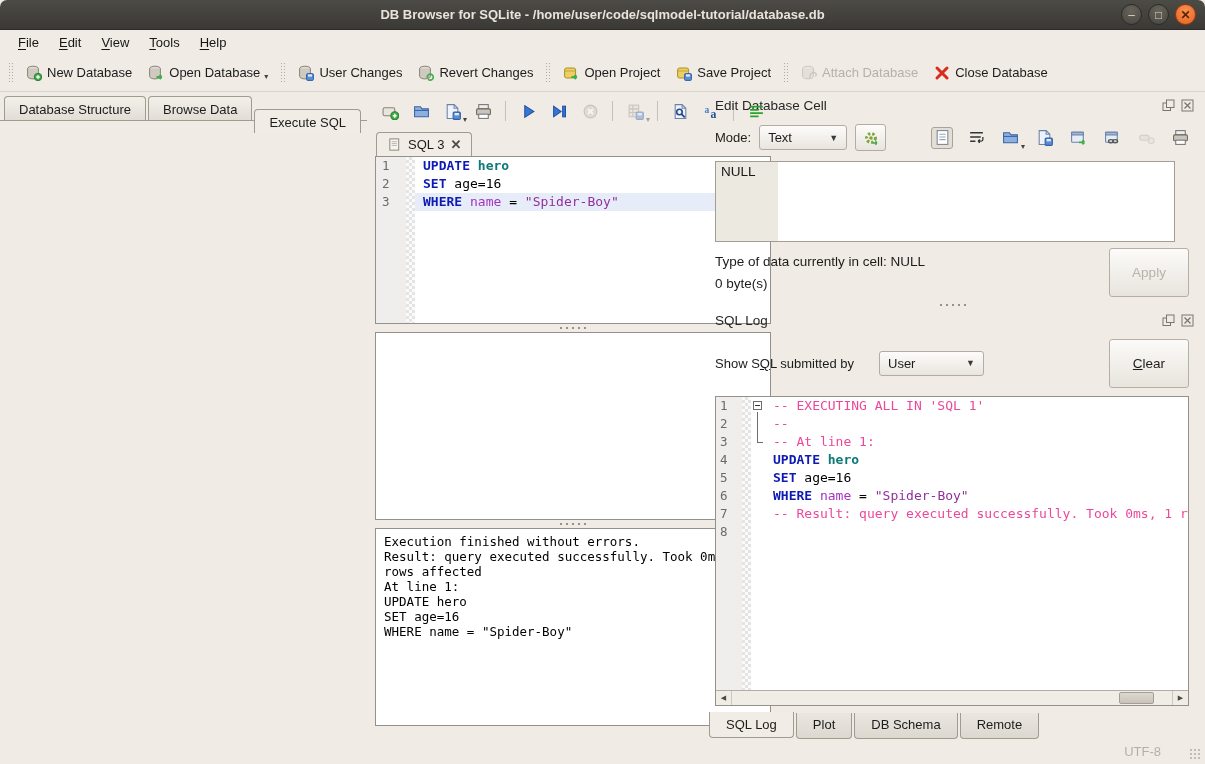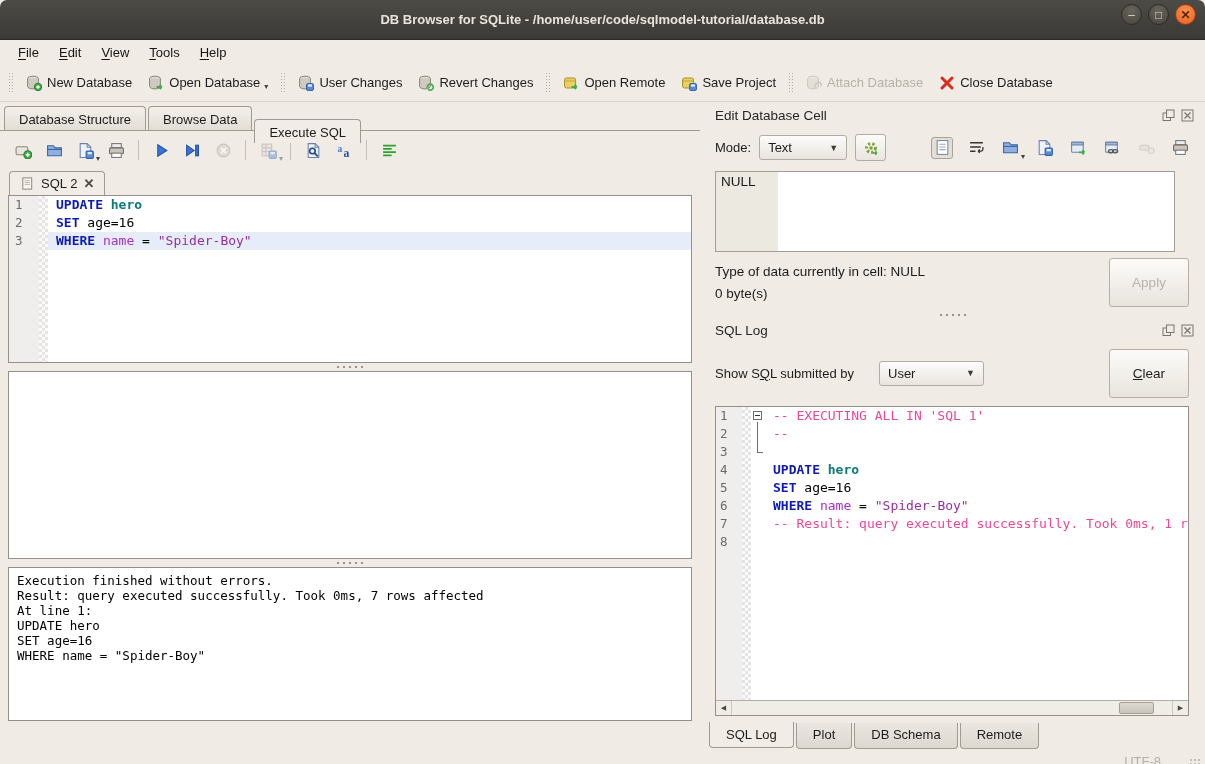--- a/index.html
+++ b/index.html
@@ -5,21 +5,21 @@
   * { box-sizing: border-box; margin: 0; padding: 0; }
   html,body { width:1205px; height:764px; overflow:hidden; }
   body {
     font-family: "Liberation Sans", sans-serif;
     font-size: 13px;
     background: #f0ece5;
     color: #1c1c1c;
   }
   
   .titlebar {
-    height: 40px;
+    height: 30px;
     background: linear-gradient(#4d4b46, #3a3935);
     border-bottom: 1px solid #2c2b28;
     border-radius: 7px 7px 0 0;
     display: flex; align-items: center; position: relative;
   }
   .title-text { flex:1; text-align:center; color:#e8e4db; font-weight:bold; font-size:13px; }
   .win-controls { position:absolute; right:9px; top:4px; display:flex; gap:6px; }
   .win-btn {
     width:21px; height:21px; border-radius:50%;
     display:flex; align-items:center; justify-content:center;
@@ -38,21 +38,21 @@
     background-image: radial-gradient(#b2ac9f 0.9px, transparent 1px);
     background-size:3px 3px; }
   .tbtn { display:flex; align-items:center; gap:5px; padding:5px 8px; border-radius:3px; }
   .tbtn .lbl { white-space:nowrap; }
   .tbtn.disabled .lbl { color:#b6b1a8; }
   .tbtn.disabled svg { opacity:.35; }
   .dd-arrow { font-size:8px; color:#44423d; align-self:flex-end; margin-left:-1px; }
   .icon { display:inline-flex; align-items:center; justify-content:center; }
   
   .content { display:flex; height:647px; }
-  .left-area { width:700px; display:flex; flex-direction:column; }
+  .left-area { width:700px; display:flex; }
   .v-splitter { width:5px; }
   .right-pane { width:500px; display:flex; flex-direction:column; padding:2px 8px 0 4px; }
   
   .tabbar { display:flex; padding:4px 4px 0 4px; height:29px; border-bottom:1px solid #a199 8e; border-bottom:1px solid #a19a8e; }
   .tab {
     padding:5px 14px; margin-right:2px;
     background: linear-gradient(#f3f0ea, #e2ded6);
     border:1px solid #a19a8e; border-bottom:none;
     border-radius:4px 4px 0 0; white-space:nowrap;
   }
@@ -70,21 +70,21 @@
   .sqltab {
     display:flex; align-items:center; gap:6px; padding:4px 10px;
     background:#f1ede6; border:1px solid #a19a8e; border-bottom:none;
     border-radius:4px 4px 0 0;
   }
   .sqltab .close-x { color:#4c4a45; font-weight:bold; font-size:13px; line-height:1; }
   
   .frame { margin:0 8px; border:1px solid #96908a; background:#fff; overflow:hidden; }
   .editor-frame { height:168px; }
   .results-frame { height:188px; }
-  .messages-frame { height:154px; padding:5px 8px; font-family:"DejaVu Sans Mono", monospace; font-size:12.5px; line-height:15px; color:#000; }
+  .messages-frame { height:198px; padding:5px 8px; font-family:"DejaVu Sans Mono", monospace; font-size:12.5px; line-height:15px; color:#000; }
   .code-body { display:flex; flex-direction:column; height:100%; font-family:"DejaVu Sans Mono", monospace; font-size:13px; }
   .code-line { display:flex; height:18px; line-height:18px; flex-shrink:0; }
   .code-line.filler { flex:1; height:auto; }
   .gutter { width:30px; background:#efeeec; color:#6a6a6a; padding-left:6px; flex-shrink:0; font-size:12.5px; }
   .hatch { width:9px; flex-shrink:0; background-color:#fafafa;
     background-image:
       linear-gradient(45deg, #e4e4e4 25%, transparent 25%, transparent 75%, #e4e4e4 75%),
       linear-gradient(45deg, #e4e4e4 25%, transparent 25%, transparent 75%, #e4e4e4 75%);
     background-size:6px 6px; background-position:0 0, 3px 3px; }
   .code-text { flex:1; padding-left:8px; white-space:pre; overflow:hidden; }
@@ -221,21 +221,21 @@
     </div>
     <div class="tgrip"></div>
     <div class="tbtn">
       <span class="icon">
         <svg viewBox="0 0 16 16" width="16" height="16">
           <rect x="1.6" y="3" width="11" height="10" rx="2" fill="#ecd063" stroke="#a98f25"></rect>
           <path d="M1.6 6h11" stroke="#c3a53a"></path>
           <path d="M8.5 12h5.2m0 0l-2.1-2.1M13.7 12l-2.1 2.1" stroke="#3fae49" stroke-width="1.8" fill="none"></path>
         </svg>
       </span>
-      <span class="lbl">Open Remote</span>
+      <span class="lbl">Open Project</span>
     </div>
     <div class="tbtn">
       <span class="icon">
         <svg viewBox="0 0 16 16" width="16" height="16">
           <rect x="1.6" y="3" width="11" height="10" rx="2" fill="#ecd063" stroke="#a98f25"></rect>
           <path d="M1.6 6h11" stroke="#c3a53a"></path>
           <rect x="8.6" y="8.6" width="6.8" height="6.8" rx="1" fill="#5b8dd6" stroke="#2f5fa8"></rect>
           <rect x="10" y="9.4" width="4" height="2.2" fill="#dfeafa"></rect>
         </svg>
       </span>
@@ -374,21 +374,21 @@
           </div>
         </div>
       <div class="sqltab-row">
         <div class="sqltab">
           <span class="icon">
             <svg viewBox="0 0 16 16" width="15" height="15">
                 <rect x="3" y="2" width="9.5" height="12" fill="#f6f4ef" stroke="#8a8378"></rect>
                 <path d="M5 5h5.5M5 7h5.5M5 9h5.5" stroke="#bcb5a9" stroke-width="1"></path>
               </svg>
           </span>
-          <span>SQL 2</span>
+          <span>SQL 3</span>
           <span class="close-x">✕</span>
         </div>
       </div>
       <div class="frame editor-frame">
         <div class="code-body" id="editor-body">
             <div class="code-line">
               <span class="gutter">1</span>
               <span class="hatch"></span>
               <span class="code-text"><span class="tk-kw">UPDATE</span><span class="tk-pl"> </span><span class="tk-tbl">hero</span></span>
             </div>
@@ -593,20 +593,21 @@
           <div class="code-line">
             <span class="gutter">2</span>
             <span class="hatch"></span>
             <span class="fold-cell fold-pipe"></span>
             <span class="code-text"><span class="tk-cmt">--</span></span>
           </div>
           <div class="code-line">
             <span class="gutter">3</span>
             <span class="hatch"></span>
             <span class="fold-cell fold-end"></span>
+            <span class="code-text"><span class="tk-cmt">-- At line 1:</span></span>
           </div>
           <div class="code-line">
             <span class="gutter">4</span>
             <span class="hatch"></span>
             <span class="fold-cell"></span>
             <span class="code-text"><span class="tk-kw">UPDATE</span><span class="tk-pl"> </span><span class="tk-tbl">hero</span></span>
           </div>
           <div class="code-line">
             <span class="gutter">5</span>
             <span class="hatch"></span>

